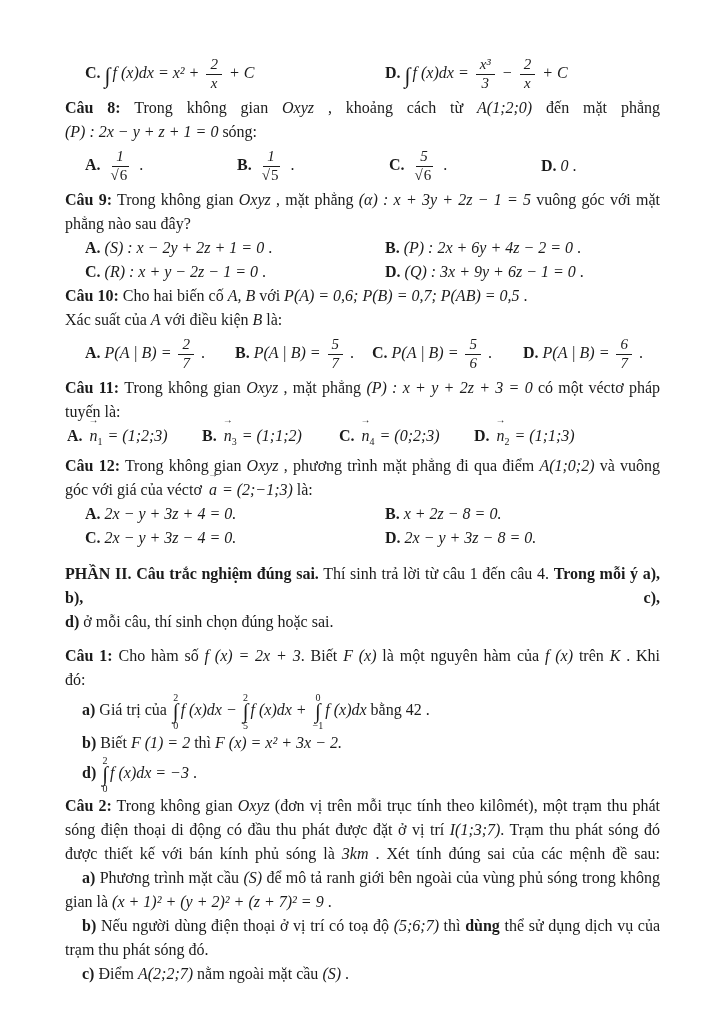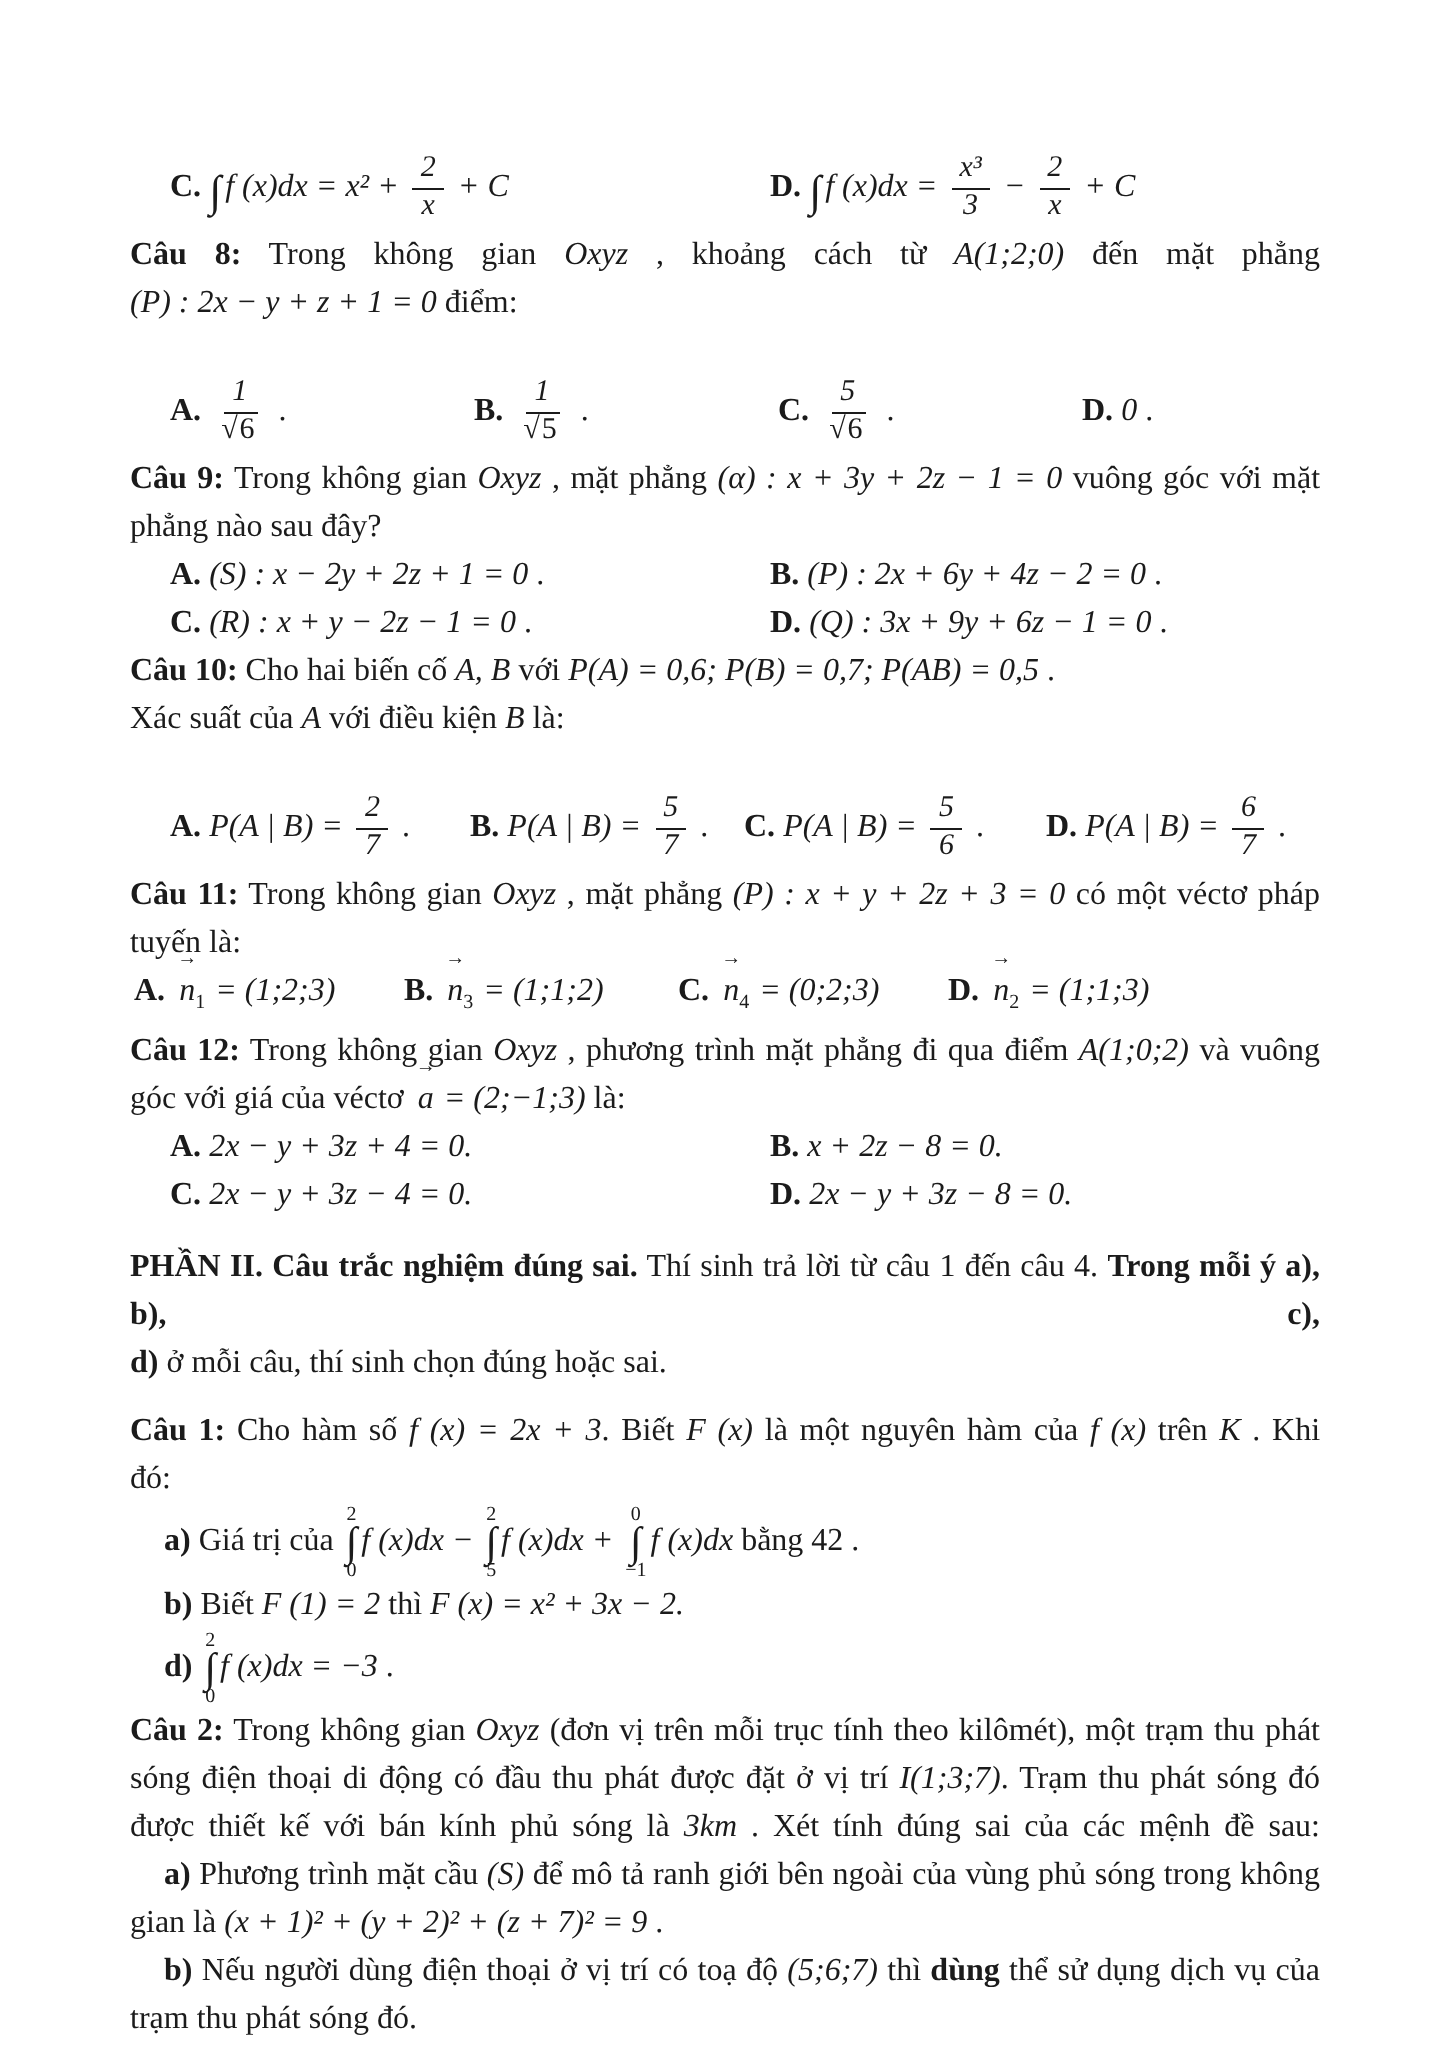--- a/index.html
+++ b/index.html
@@ -3,21 +3,21 @@
 <meta charset="utf-8">
 <style>
   html,body{margin:0;padding:0;background:#fff;}
   body{width:725px;height:1024px;overflow:hidden;
        font-family:"Liberation Serif","DejaVu Serif",serif;
        font-size:16px;color:#1b1b1b;}
   .page{padding:52px 65px 0 65px;}
   .line{line-height:24px;white-space:nowrap;}
   .just{white-space:normal;text-align:justify;text-align-last:justify;}
   .row{display:flex;align-items:center;padding-left:20px;line-height:24px;}
-  .tall{height:44px;margin-top:20px;}
+  .tall{height:44px;}
   .grow{display:flex;padding-left:20px;line-height:24px;align-items:center;}
   .cell{flex:0 0 auto;white-space:nowrap;}
   .cell:last-child{flex:1 1 auto;}
   .cw300{width:300px}.cw152{width:152px}.cw150{width:150px}
   .cw137{width:137px}.cw151{width:151px}.cw135{width:135px}
   .q11r{padding-left:2px;}
   .item{line-height:24px;padding-left:17px;white-space:nowrap;}
   .item.just{white-space:normal;}
   .mt12{margin-top:12px}.mt10{margin-top:10px}
   .b{font-weight:bold;}
@@ -53,40 +53,40 @@
           <span class="fn"><span class="m">x³</span></span>
           <span class="fd"><span class="m">3</span></span>
         </span><span class="m"> − </span><span class="frac">
           <span class="fn"><span class="m">2</span></span>
           <span class="fd"><span class="m">x</span></span>
         </span><span class="m"> + C</span></div>
   </div>
 
   <div>
     <div class="line just"><span class="b">Câu 8:</span><span class="r"> Trong không gian </span><span class="m">Oxyz</span><span class="r"> , khoảng cách từ </span><span class="m">A(1;2;0)</span><span class="r"> đến mặt phẳng</span></div>
-    <div class="line"><span class="m">(P) : 2x − y + z + 1 = 0 </span><span class="r">điểm:</span></div>
+    <div class="line"><span class="m">(P) : 2x − y + z + 1 = 0 </span><span class="r">sóng:</span></div>
     <div class="row tall">
       <div class="cell cw152"><span class="b">A. </span><span class="frac">
             <span class="fn"><span class="m">1</span></span>
             <span class="fd"><span class="sqrt"><span class="rs">√</span><span class="rb">6</span></span></span>
           </span><span class="r"> .</span></div>
       <div class="cell cw152"><span class="b">B. </span><span class="frac">
             <span class="fn"><span class="m">1</span></span>
             <span class="fd"><span class="sqrt"><span class="rs">√</span><span class="rb">5</span></span></span>
           </span><span class="r"> .</span></div>
       <div class="cell cw152"><span class="b">C. </span><span class="frac">
             <span class="fn"><span class="m">5</span></span>
             <span class="fd"><span class="sqrt"><span class="rs">√</span><span class="rb">6</span></span></span>
           </span><span class="r"> .</span></div>
       <div class="cell"><span class="b">D. </span><span class="m">0</span><span class="r"> .</span></div>
     </div>
   </div>
 
   <div>
-    <div class="line just"><span class="b">Câu 9:</span><span class="r"> Trong không gian </span><span class="m">Oxyz</span><span class="r"> , mặt phẳng </span><span class="m">(α) : x + 3y + 2z − 1 = 0</span><span class="r"> vuông góc với mặt</span></div>
+    <div class="line just"><span class="b">Câu 9:</span><span class="r"> Trong không gian </span><span class="m">Oxyz</span><span class="r"> , mặt phẳng </span><span class="m">(α) : x + 3y + 2z − 1 = 5</span><span class="r"> vuông góc với mặt</span></div>
     <div class="line"><span class="r">phẳng nào sau đây?</span></div>
     <div class="grow">
       <div class="cell cw300"><span class="b">A. </span><span class="m">(S) : x − 2y + 2z + 1 = 0</span><span class="r"> .</span></div>
       <div class="cell"><span class="b">B. </span><span class="m">(P) : 2x + 6y + 4z − 2 = 0</span><span class="r"> .</span></div>
     </div>
     <div class="grow">
       <div class="cell cw300"><span class="b">C. </span><span class="m">(R) : x + y − 2z − 1 = 0</span><span class="r"> .</span></div>
       <div class="cell"><span class="b">D. </span><span class="m">(Q) : 3x + 9y + 6z − 1 = 0</span><span class="r"> .</span></div>
     </div>
   </div>

